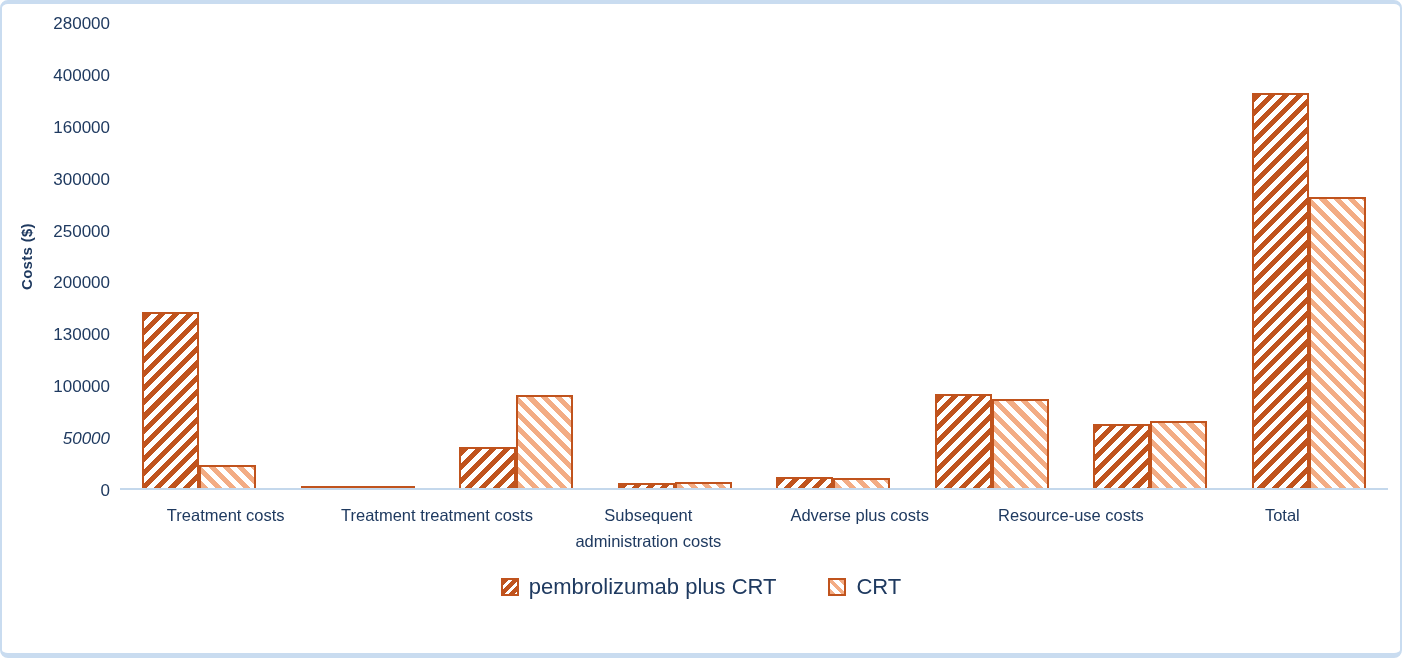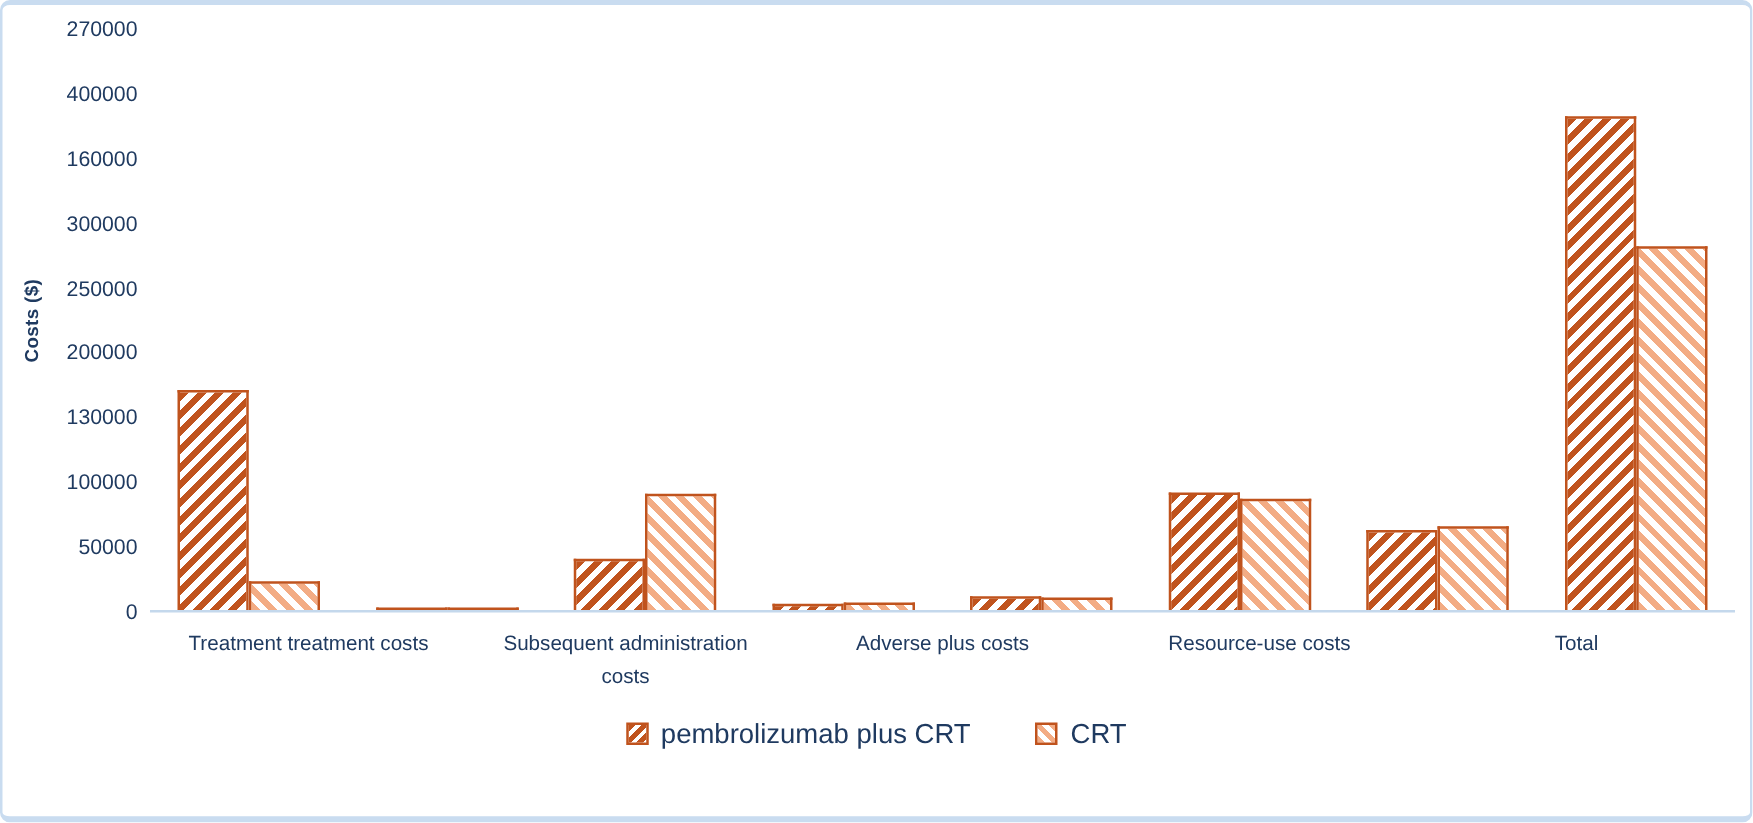--- a/index.html
+++ b/index.html
@@ -126,29 +126,29 @@
   }
 </style>
 </head>
 <body>
 
 <div class="chart-frame">
   <div class="plot-row">
     <div class="y-axis-title">Costs ($)</div>
     <div class="y-ticks" id="yticks">
         <span class="tick" style="bottom: 0%;">0</span>
-        <span class="tick" style="bottom: 11.1111%;">50000</span>
+        <span class="tick" style="bottom: 11.1111%; font-style: italic;">50000</span>
         <span class="tick" style="bottom: 22.2222%;">100000</span>
         <span class="tick" style="bottom: 33.3333%;">130000</span>
         <span class="tick" style="bottom: 44.4444%;">200000</span>
         <span class="tick" style="bottom: 55.5556%;">250000</span>
         <span class="tick" style="bottom: 66.6667%;">300000</span>
         <span class="tick" style="bottom: 77.7778%;">160000</span>
         <span class="tick" style="bottom: 88.8889%;">400000</span>
-        <span class="tick" style="bottom: 100%;">270000</span>
+        <span class="tick" style="bottom: 100%;">280000</span>
       </div>
     <div class="plot" id="plot">
         <div class="bar-group">
           <div class="bar s0" style="height: 37.7778%;"></div>
           <div class="bar s1" style="height: 4.88889%;"></div>
         </div>
         <div class="bar-group">
           <div class="bar s0" style="height: 0.444444%;"></div>
           <div class="bar s1" style="height: 0.444444%;"></div>
         </div>
@@ -172,20 +172,21 @@
           <div class="bar s0" style="height: 13.7778%;"></div>
           <div class="bar s1" style="height: 14.4444%;"></div>
         </div>
         <div class="bar-group">
           <div class="bar s0" style="height: 84.8889%;"></div>
           <div class="bar s1" style="height: 62.6667%;"></div>
         </div>
       </div>
   </div>
   <div class="x-labels" id="xlabels">
+      <div class="x-label">Treatment costs</div>
       <div class="x-label">Treatment treatment costs</div>
       <div class="x-label">Subsequent administration costs</div>
       <div class="x-label">Adverse plus costs</div>
       <div class="x-label">Resource-use costs</div>
       <div class="x-label">Total</div>
     </div>
   <div class="legend" id="legend">
       <div class="legend-item">
         <span class="swatch s0"></span>
         <span>pembrolizumab plus CRT</span>

